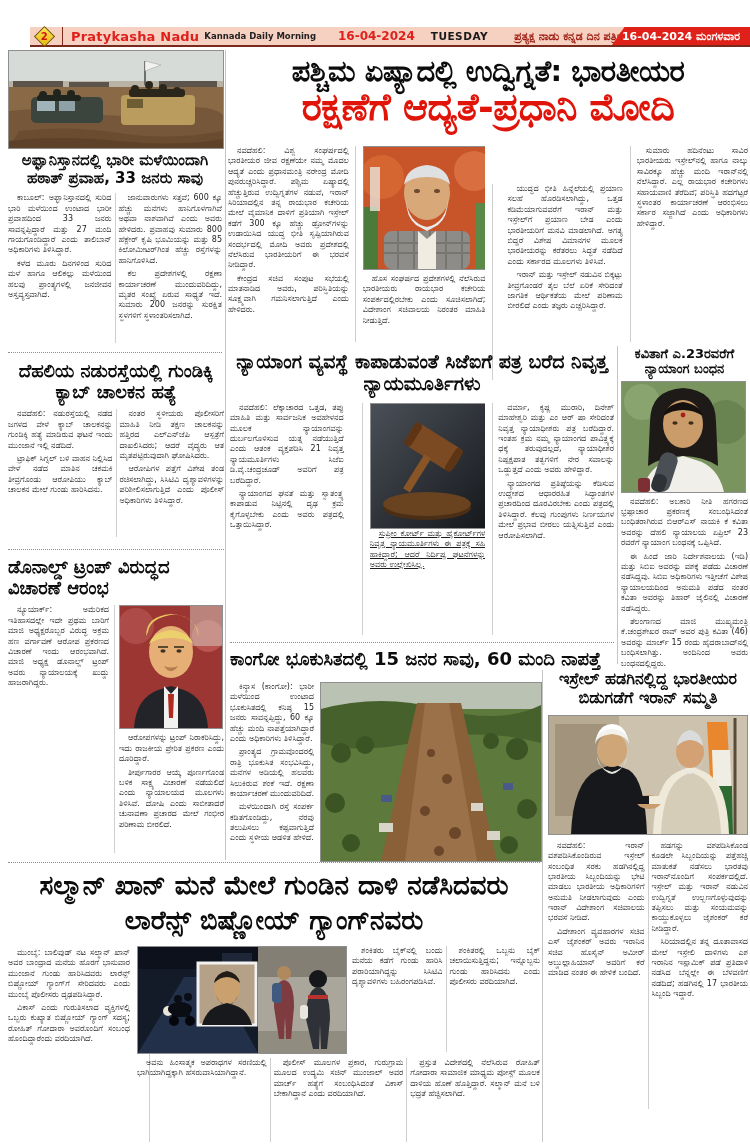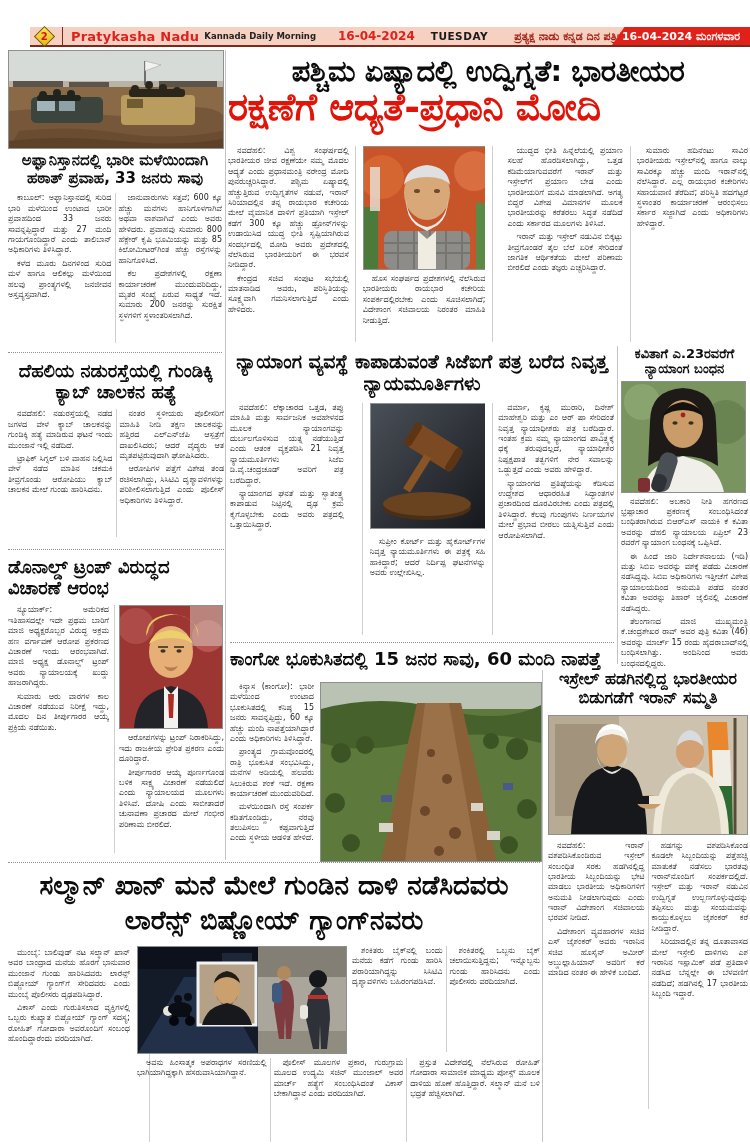--- a/index.html
+++ b/index.html
@@ -18,21 +18,21 @@
   .bar-date{color:#e0201c;font-weight:bold;font-size:12px;margin-left:22px;}
   .bar-day{color:#1a1a1a;font-weight:bold;font-size:10.5px;margin-left:16px;letter-spacing:.5px;}
   .bar-tagline{color:#9b1b10;font-weight:bold;font-size:11px;margin-left:26px;white-space:nowrap;}
   .bar-datebox{position:absolute;right:0;top:0;height:100%;width:138px;background:#e0211a;
         clip-path:polygon(9% 0,100% 0,100% 100%,0 100%);display:flex;align-items:center;justify-content:center;}
   .bar-datebox span{color:#fff;font-weight:bold;font-size:11px;white-space:nowrap;}
   
   .hl{font-weight:bold;color:#0c0c0c;line-height:1.18;}
   .hl.center{text-align:center;}
   .kicker{font-size:29px;text-align:center;letter-spacing:-.5px;}
-  .mainline{font-size:38px;color:#e01408;letter-spacing:-.5px;line-height:1.05;}
+  .mainline{font-size:38px;color:#e01408;text-align:center;letter-spacing:-.5px;line-height:1.05;}
   .body-text{font-size:8px;line-height:1.3;color:#1c1c1c;text-align:justify;overflow:hidden;}
   .body-text p{margin:0 0 3px 0;text-indent:9px;}
   .cols2{column-count:2;column-gap:7px;column-rule:1px solid #cfcfcf;}
   .cols3{column-count:3;column-gap:7px;column-rule:1px solid #cfcfcf;}
   .dotrule{border-top:1px dotted #8f8f8f;height:0;}
   .vrule{background:#c4c4c4;width:1px;}
   .photo{border:1px solid #8f8f8f;background:#ddd;overflow:hidden;}
   .photo svg{display:block;}
   .colbox{overflow:hidden;}
 </style>
@@ -126,21 +126,21 @@
             </g>
           <rect x="20" y="84" width="86" height="38" rx="8" fill="#8e8c88"></rect>
           <path d="M20 96 H106 M20 106 H106 M34 84 V122 M50 84 V122 M66 84 V122 M82 84 V122 M98 84 V122" stroke="#77756f" stroke-width="2"></path>
           <polygon points="54,84 63,92 72,84 72,122 54,122" fill="#f0ece2"></polygon>
         </svg>
       </div>
       <div class="body-text" style="margin-top:4px;height:66px;overflow:hidden;">
         <p>ಹೊಸ ಸಂಘರ್ಷದ ಪ್ರದೇಶಗಳಲ್ಲಿ ನೆಲೆಸಿರುವ ಭಾರತೀಯರು ರಾಯಭಾರ ಕಚೇರಿಯ ಸಂಪರ್ಕದಲ್ಲಿರಬೇಕು ಎಂದು ಸೂಚಿಸಲಾಗಿದೆ; ವಿದೇಶಾಂಗ ಸಚಿವಾಲಯ ನಿರಂತರ ಮಾಹಿತಿ ನೀಡುತ್ತಿದೆ.</p>
       </div>
     </div>
-    <div class="body-text colbox" style="width:122px;height:196px;border-left:1px solid #cfcfcf;padding-left:14px;">
+    <div class="body-text colbox" style="width:122px;height:196px;border-left:1px solid #cfcfcf;padding-left:14px;margin-top:38px;">
       <p>ಯುದ್ಧದ ಭೀತಿ ಹಿನ್ನೆಲೆಯಲ್ಲಿ ಪ್ರಯಾಣ ಸಲಹೆ ಹೊರಡಿಸಲಾಗಿದ್ದು, ಒತ್ತಡ ಕಡಿಮೆಯಾಗುವವರೆಗೆ ಇರಾನ್ ಮತ್ತು ಇಸ್ರೇಲ್‌ಗೆ ಪ್ರಯಾಣ ಬೇಡ ಎಂದು ಭಾರತೀಯರಿಗೆ ಮನವಿ ಮಾಡಲಾಗಿದೆ. ಅಗತ್ಯ ಬಿದ್ದರೆ ವಿಶೇಷ ವಿಮಾನಗಳ ಮೂಲಕ ಭಾರತೀಯರನ್ನು ಕರೆತರಲು ಸಿದ್ಧತೆ ನಡೆದಿದೆ ಎಂದು ಸರ್ಕಾರದ ಮೂಲಗಳು ತಿಳಿಸಿವೆ.</p>
       <p>ಇರಾನ್ ಮತ್ತು ಇಸ್ರೇಲ್ ನಡುವಿನ ಬಿಕ್ಕಟ್ಟು ತೀವ್ರಗೊಂಡರೆ ತೈಲ ಬೆಲೆ ಏರಿಕೆ ಸೇರಿದಂತೆ ಜಾಗತಿಕ ಆರ್ಥಿಕತೆಯ ಮೇಲೆ ಪರಿಣಾಮ ಬೀರಲಿದೆ ಎಂದು ತಜ್ಞರು ಎಚ್ಚರಿಸಿದ್ದಾರೆ.</p>
     </div>
     <div class="body-text colbox" style="width:118px;height:196px;border-left:1px solid #cfcfcf;padding-left:6px;">
       <p>ಸುಮಾರು ಹದಿನೆಂಟು ಸಾವಿರ ಭಾರತೀಯರು ಇಸ್ರೇಲ್‌ನಲ್ಲಿ ಹಾಗೂ ನಾಲ್ಕು ಸಾವಿರಕ್ಕೂ ಹೆಚ್ಚು ಮಂದಿ ಇರಾನ್‌ನಲ್ಲಿ ನೆಲೆಸಿದ್ದಾರೆ. ಎಲ್ಲ ರಾಯಭಾರ ಕಚೇರಿಗಳು ಸಹಾಯವಾಣಿ ತೆರೆದಿವೆ; ಪರಿಸ್ಥಿತಿ ಹದಗೆಟ್ಟರೆ ಸ್ಥಳಾಂತರ ಕಾರ್ಯಾಚರಣೆ ಆರಂಭಿಸಲು ಸರ್ಕಾರ ಸಜ್ಜಾಗಿದೆ ಎಂದು ಅಧಿಕಾರಿಗಳು ಹೇಳಿದ್ದಾರೆ.</p>
     </div>
   </div>
 
   <div class="abs" style="left:8px;top:152px;width:214px;">
     <div class="hl center" style="font-size:15px;">ಅಫ್ಘಾನಿಸ್ತಾನದಲ್ಲಿ ಭಾರೀ ಮಳೆಯಿಂದಾಗಿ ಹಠಾತ್ ಪ್ರವಾಹ, 33 ಜನರು ಸಾವು</div>
@@ -164,21 +164,20 @@
       </div>
   </div>
 
   <div class="abs dotrule" style="left:8px;top:549px;width:216px;"></div>
 
   <div class="abs" style="left:8px;top:556px;width:216px;">
     <div class="hl" style="font-size:18px;">ಡೊನಾಲ್ಡ್ ಟ್ರಂಪ್ ವಿರುದ್ಧದ ವಿಚಾರಣೆ ಆರಂಭ</div>
     <div style="display:flex;gap:4px;margin-top:7px;">
       <div class="body-text colbox" style="width:102px;height:248px;border-right:1px solid #cfcfcf;padding-right:5px;">
           <p>ನ್ಯೂಯಾರ್ಕ್: ಅಮೆರಿಕದ ಇತಿಹಾಸದಲ್ಲೇ ಇದೇ ಪ್ರಥಮ ಬಾರಿಗೆ ಮಾಜಿ ಅಧ್ಯಕ್ಷರೊಬ್ಬರ ವಿರುದ್ಧ ಅಕ್ರಮ ಹಣ ವರ್ಗಾವಣೆ ಆರೋಪ ಪ್ರಕರಣದ ವಿಚಾರಣೆ ಇಂದು ಆರಂಭವಾಗಿದೆ. ಮಾಜಿ ಅಧ್ಯಕ್ಷ ಡೊನಾಲ್ಡ್ ಟ್ರಂಪ್ ಅವರು ನ್ಯಾಯಾಲಯಕ್ಕೆ ಖುದ್ದು ಹಾಜರಾಗಿದ್ದರು.</p>
-          <p>ಸುಮಾರು ಆರು ವಾರಗಳ ಕಾಲ ವಿಚಾರಣೆ ನಡೆಯುವ ನಿರೀಕ್ಷೆ ಇದ್ದು, ಮೊದಲ ದಿನ ತೀರ್ಪುಗಾರರ ಆಯ್ಕೆ ಪ್ರಕ್ರಿಯೆ ನಡೆಯಿತು.</p>
         </div>
       <div class="colbox" style="width:106px;height:248px;">
         <div class="photo" style="width:102px;height:122px;">
           <svg width="102" height="122" viewBox="0 0 102 122">
             <rect width="102" height="122" fill="#9c3632"></rect>
             <circle cx="16" cy="20" r="18" fill="#b0514c" opacity="0.8"></circle>
             <circle cx="88" cy="30" r="16" fill="#c4625c" opacity="0.7"></circle>
             <rect x="70" y="0" width="32" height="40" fill="#d8cfc6" opacity="0.5"></rect>
             <path d="M26 30 Q26 10 51 8 Q78 10 78 32 Q80 22 72 16 Q62 6 46 10 Q30 14 28 26 Z" fill="#e7c65e"></path>
             <ellipse cx="51" cy="46" rx="22" ry="26" fill="#e5af76"></ellipse>
@@ -225,21 +224,21 @@
             <g transform="rotate(32 62 44)">
               <rect x="34" y="30" width="56" height="26" rx="8" fill="#7c4a22"></rect>
               <rect x="34" y="30" width="8" height="26" rx="4" fill="#5d3414"></rect>
               <rect x="82" y="30" width="8" height="26" rx="4" fill="#5d3414"></rect>
               <rect x="58" y="54" width="8" height="40" fill="#8a5526"></rect>
             </g>
             <ellipse cx="56" cy="104" rx="44" ry="12" fill="#4a2e16"></ellipse>
             <ellipse cx="56" cy="100" rx="44" ry="12" fill="#69431f"></ellipse>
           </svg>
         </div>
-        <div class="body-text" style="margin-top:8px;height:100px;overflow:hidden;">
+        <div class="body-text" style="margin-top:0;height:100px;overflow:hidden;text-decoration:underline;">
             <p>ಸುಪ್ರೀಂ ಕೋರ್ಟ್ ಮತ್ತು ಹೈಕೋರ್ಟ್‌ಗಳ ನಿವೃತ್ತ ನ್ಯಾಯಮೂರ್ತಿಗಳು ಈ ಪತ್ರಕ್ಕೆ ಸಹಿ ಹಾಕಿದ್ದಾರೆ; ಆದರೆ ನಿರ್ದಿಷ್ಟ ಘಟನೆಗಳನ್ನು ಅವರು ಉಲ್ಲೇಖಿಸಿಲ್ಲ.</p>
           </div>
       </div>
       <div class="body-text colbox" style="width:122px;height:232px;border-left:1px solid #cfcfcf;padding-left:5px;">
           <p>ವರ್ಮಾ, ಕೃಷ್ಣ ಮುರಾರಿ, ದಿನೇಶ್ ಮಾಹೇಶ್ವರಿ ಮತ್ತು ಎಂ ಆರ್ ಷಾ ಸೇರಿದಂತೆ ನಿವೃತ್ತ ನ್ಯಾಯಾಧೀಶರು ಪತ್ರ ಬರೆದಿದ್ದಾರೆ. ಇಂತಹ ಕ್ರಮ ನಮ್ಮ ನ್ಯಾಯಾಂಗದ ಪಾವಿತ್ರ್ಯಕ್ಕೆ ಧಕ್ಕೆ ತರುವುದಲ್ಲದೆ, ನ್ಯಾಯಾಧೀಶರ ನಿಷ್ಪಕ್ಷಪಾತ ತತ್ವಗಳಿಗೆ ನೇರ ಸವಾಲನ್ನು ಒಡ್ಡುತ್ತದೆ ಎಂದು ಅವರು ಹೇಳಿದ್ದಾರೆ.</p>
           <p>ನ್ಯಾಯಾಂಗದ ಪ್ರತಿಷ್ಠೆಯನ್ನು ಕೆಡಿಸುವ ಉದ್ದೇಶದ ಆಧಾರರಹಿತ ಸಿದ್ಧಾಂತಗಳ ಪ್ರಚಾರದಿಂದ ದೂರವಿರಬೇಕು ಎಂದು ಪತ್ರದಲ್ಲಿ ತಿಳಿಸಿದ್ದಾರೆ. ಕೆಲವು ಗುಂಪುಗಳು ನಿರ್ಣಯಗಳ ಮೇಲೆ ಪ್ರಭಾವ ಬೀರಲು ಯತ್ನಿಸುತ್ತಿವೆ ಎಂದು ಆರೋಪಿಸಲಾಗಿದೆ.</p>
         </div>
     </div>
   </div>
 

